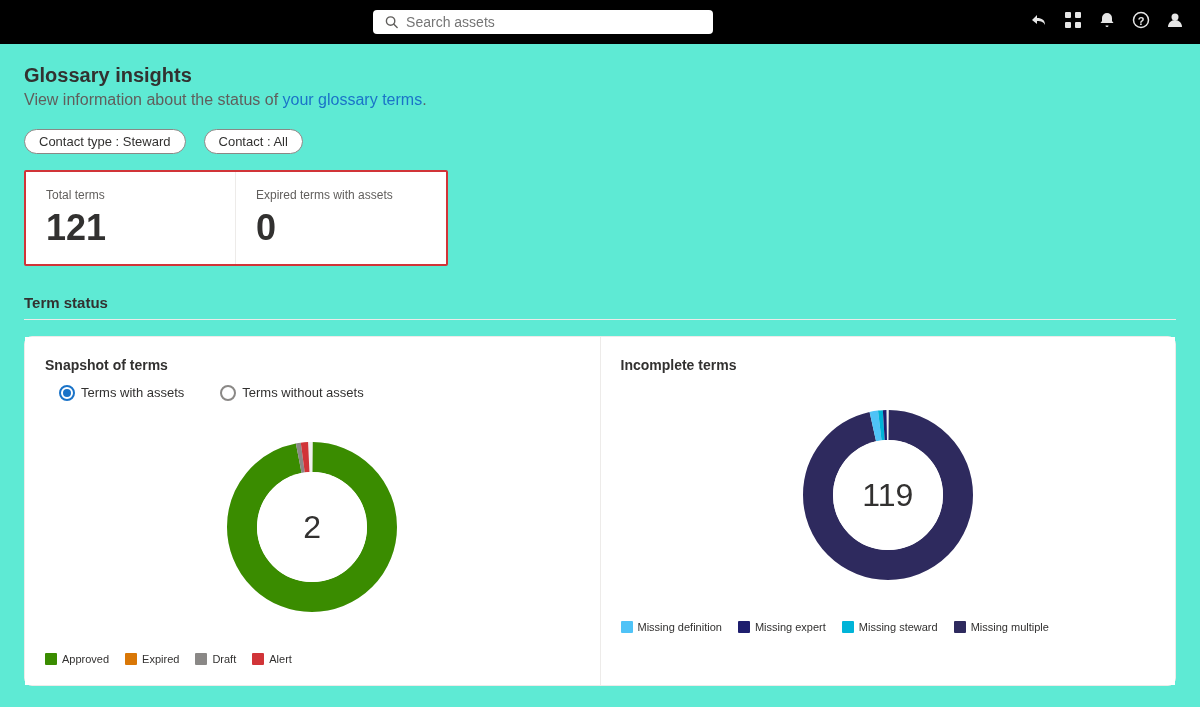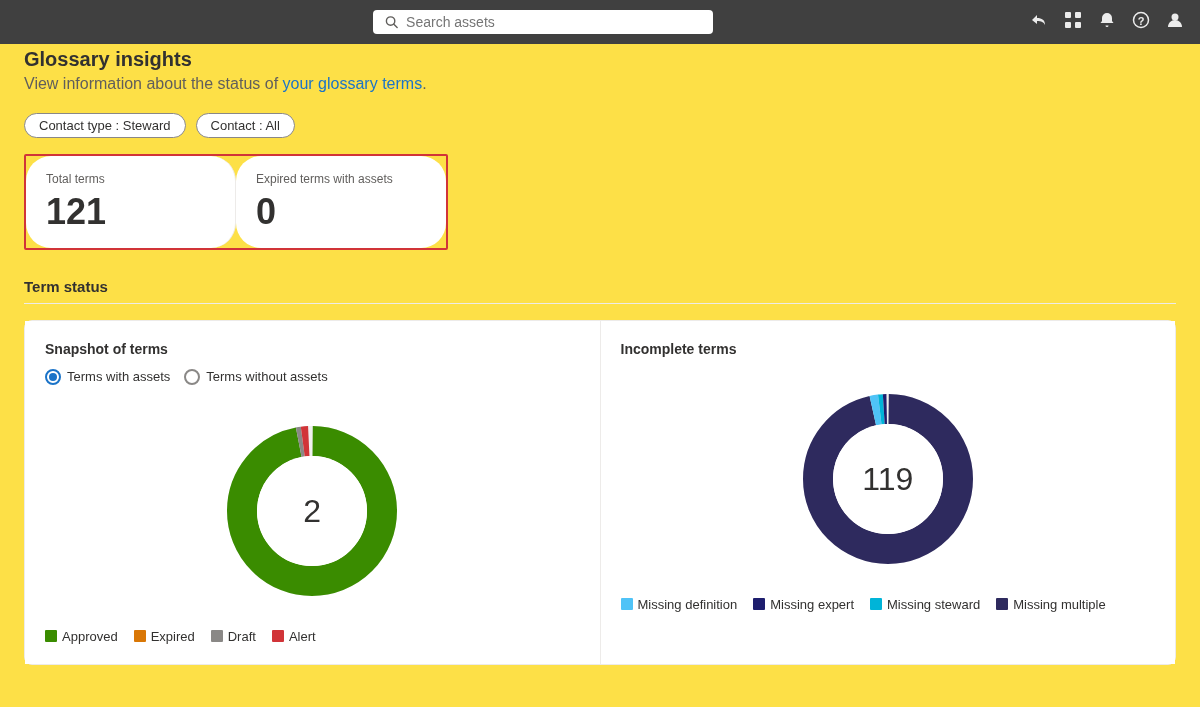--- a/index.html
+++ b/index.html
@@ -1,20 +1,20 @@
 <!DOCTYPE html>
 <html><head>
   <meta charset="utf-8">
   <style>
     * { box-sizing: border-box; margin: 0; padding: 0; }
     body { font-family: 'Segoe UI', Arial, sans-serif; background: #f3f2f1; color: #323130; font-size: 14px; }
 
     
     .header {
-      background: #404040;
+      background: #000000;
       height: 44px;
       display: flex;
       align-items: center;
       justify-content: space-between;
       padding: 0 16px;
     }
     .header-search {
       display: flex;
       align-items: center;
       background: white;
@@ -37,23 +37,23 @@
     }
     .header-icon {
       color: white;
       font-size: 18px;
       cursor: pointer;
       opacity: 0.9;
     }
 
     
     .main-content {
-      background: #fde047;
+      background: #5eead4;
       min-height: calc(100vh - 44px);
-      padding: 4px 24px;
+      padding: 20px 24px;
     }
 
     .page-title {
       font-size: 20px;
       font-weight: 600;
       color: #323130;
       margin-bottom: 4px;
     }
     .page-subtitle {
       font-size: 16px;
@@ -61,21 +61,21 @@
       margin-bottom: 20px;
     }
     .page-subtitle a {
       color: #1a73c8;
       text-decoration: none;
     }
 
     
     .filters {
       display: flex;
-      gap: 10px;
+      gap: 18px;
       margin-bottom: 16px;
     }
     .filter-pill {
       border: 1px solid #8a8886;
       border-radius: 16px;
       padding: 4px 14px;
       font-size: 13px;
       background: white;
       cursor: pointer;
       color: #323130;
@@ -86,21 +86,20 @@
       border: 2px solid #d13438;
       border-radius: 2px;
       display: inline-flex;
       margin-bottom: 28px;
     }
     .metric-card {
       background: white;
       padding: 16px 24px 16px 20px;
       min-width: 210px;
       border-right: 1px solid #edebe9;
-      border-radius: 25px;
     }
     .metric-card:last-child {
       border-right: none;
     }
     .metric-label {
       font-size: 12px;
       color: #605e5c;
       margin-bottom: 6px;
     }
     .metric-value {
@@ -139,22 +138,23 @@
     .chart-panel-title {
       font-size: 14px;
       font-weight: 600;
       color: #323130;
       margin-bottom: 12px;
     }
 
     
     .radio-group {
       display: flex;
-      gap: 14px;
+      gap: 36px;
       margin-bottom: 16px;
+      margin-left: 14px;
     }
     .radio-item {
       display: flex;
       align-items: center;
       gap: 6px;
       font-size: 13px;
       cursor: pointer;
     }
     .radio-circle {
       width: 16px;
@@ -196,22 +196,22 @@
       font-size: 32px;
       font-weight: 400;
       color: #323130;
     }
 
     
     .legend {
       display: flex;
       gap: 16px;
       flex-wrap: wrap;
-      margin-top: 8px;
-      font-size: 13px;
+      margin-top: 16px;
+      font-size: 11px;
     }
     .legend-item {
       display: flex;
       align-items: center;
       gap: 5px;
     }
     .legend-swatch {
       width: 12px;
       height: 12px;
       border-radius: 1px;

